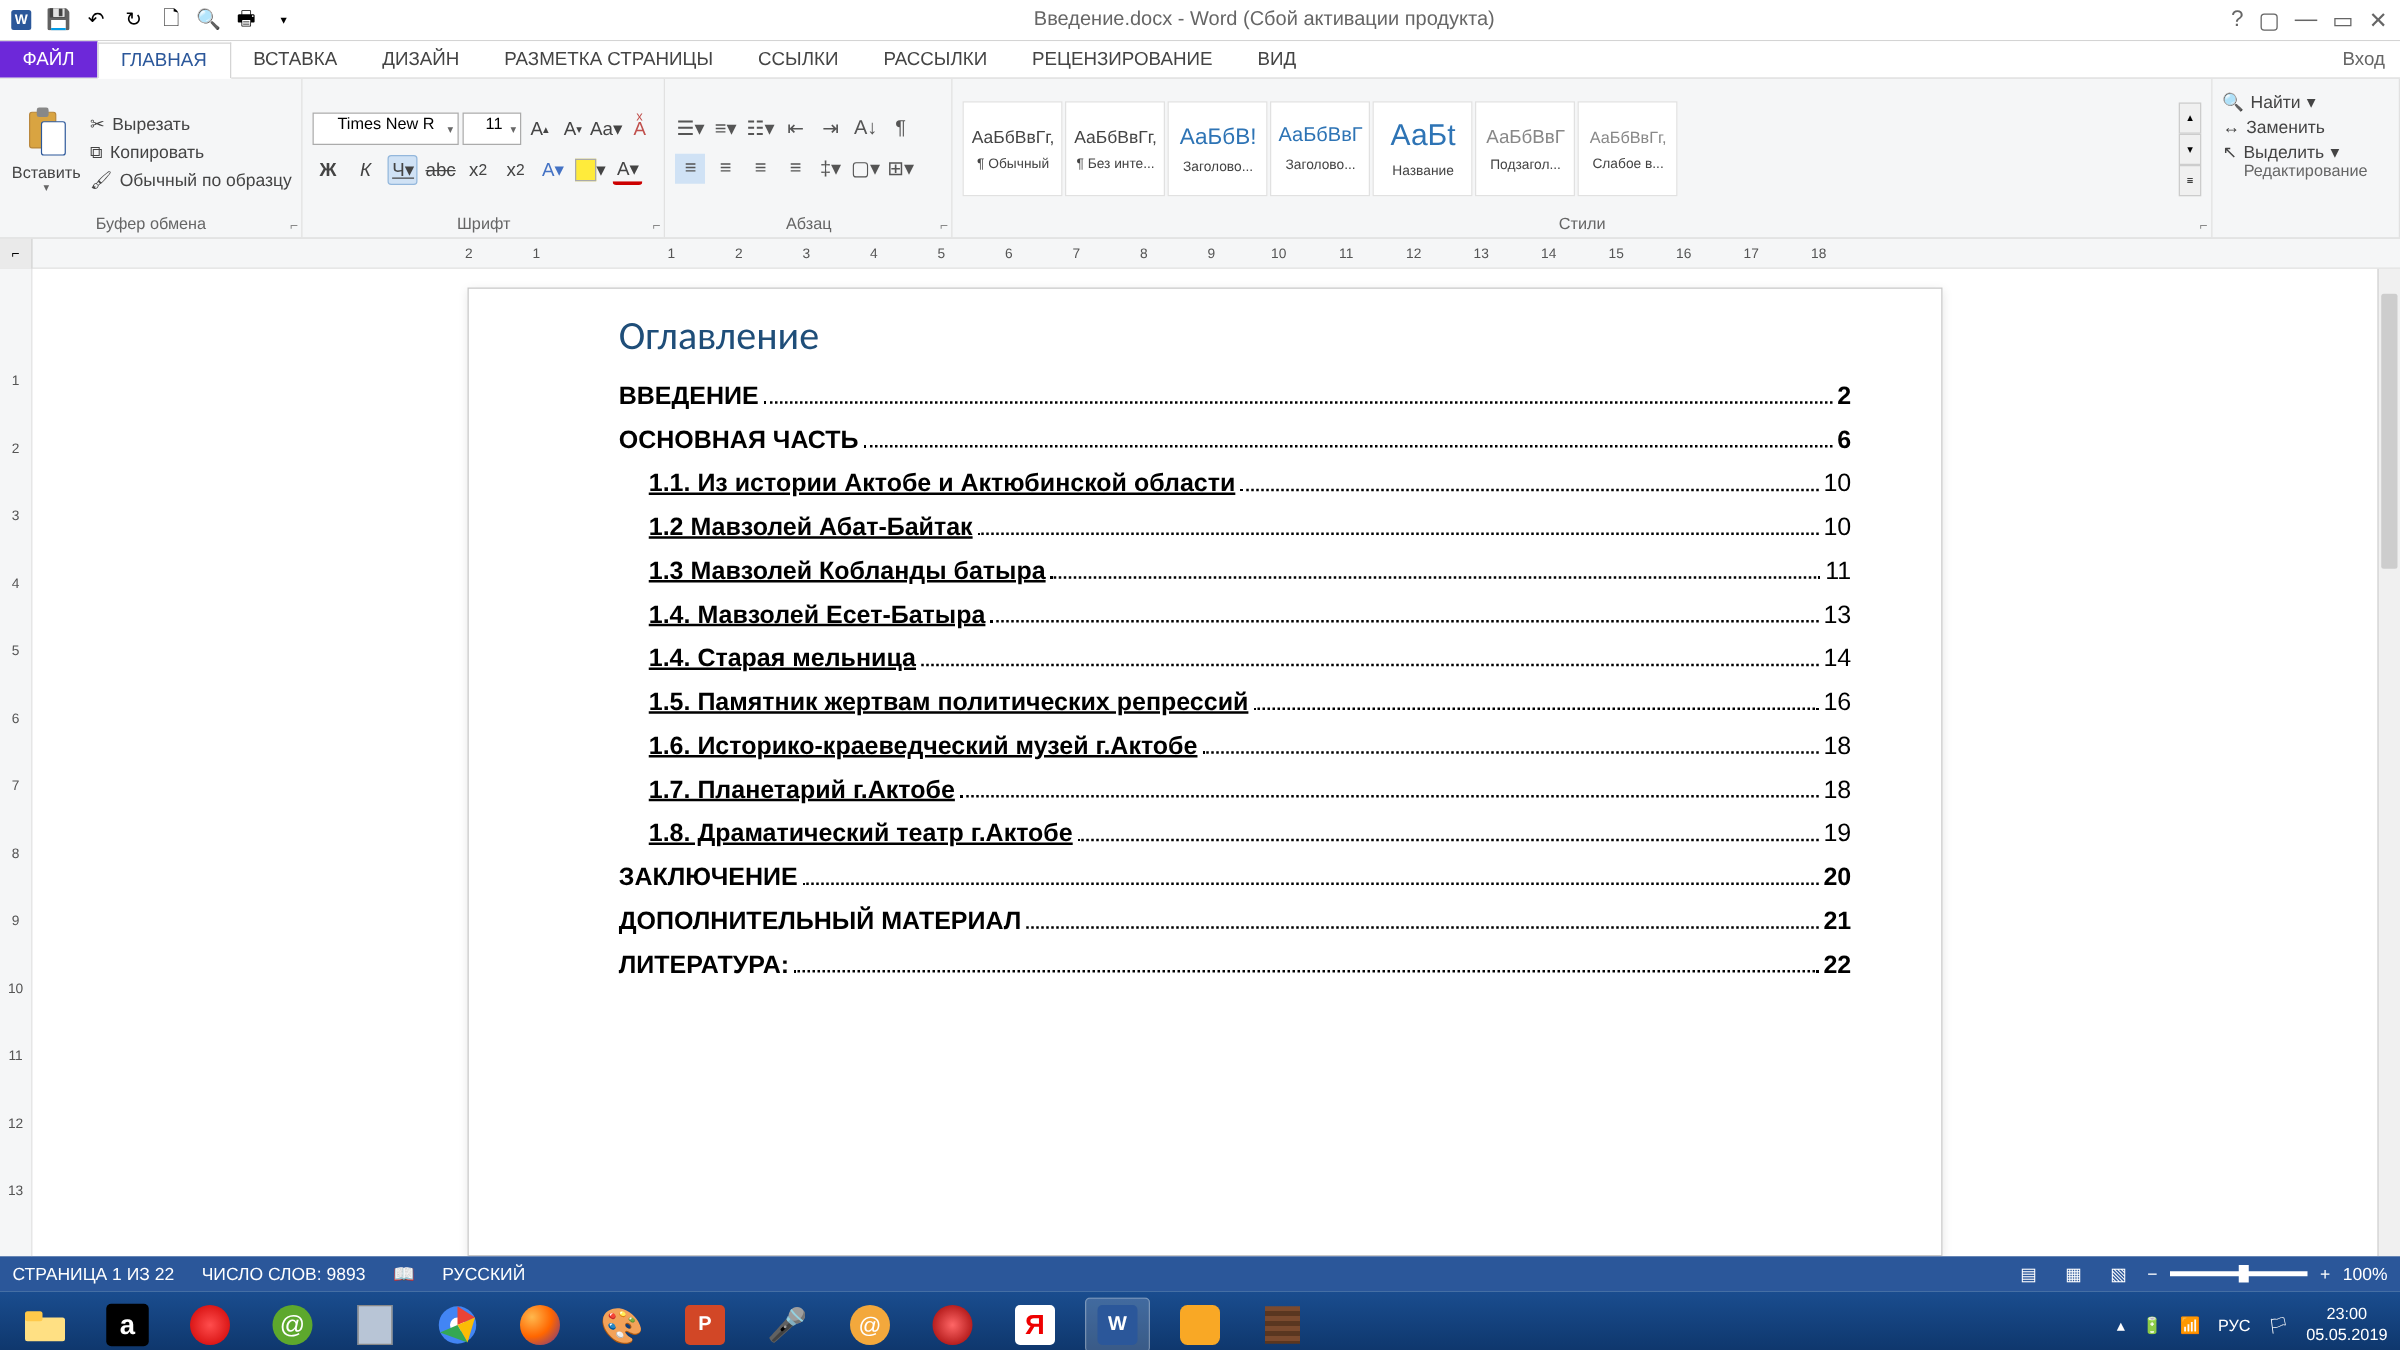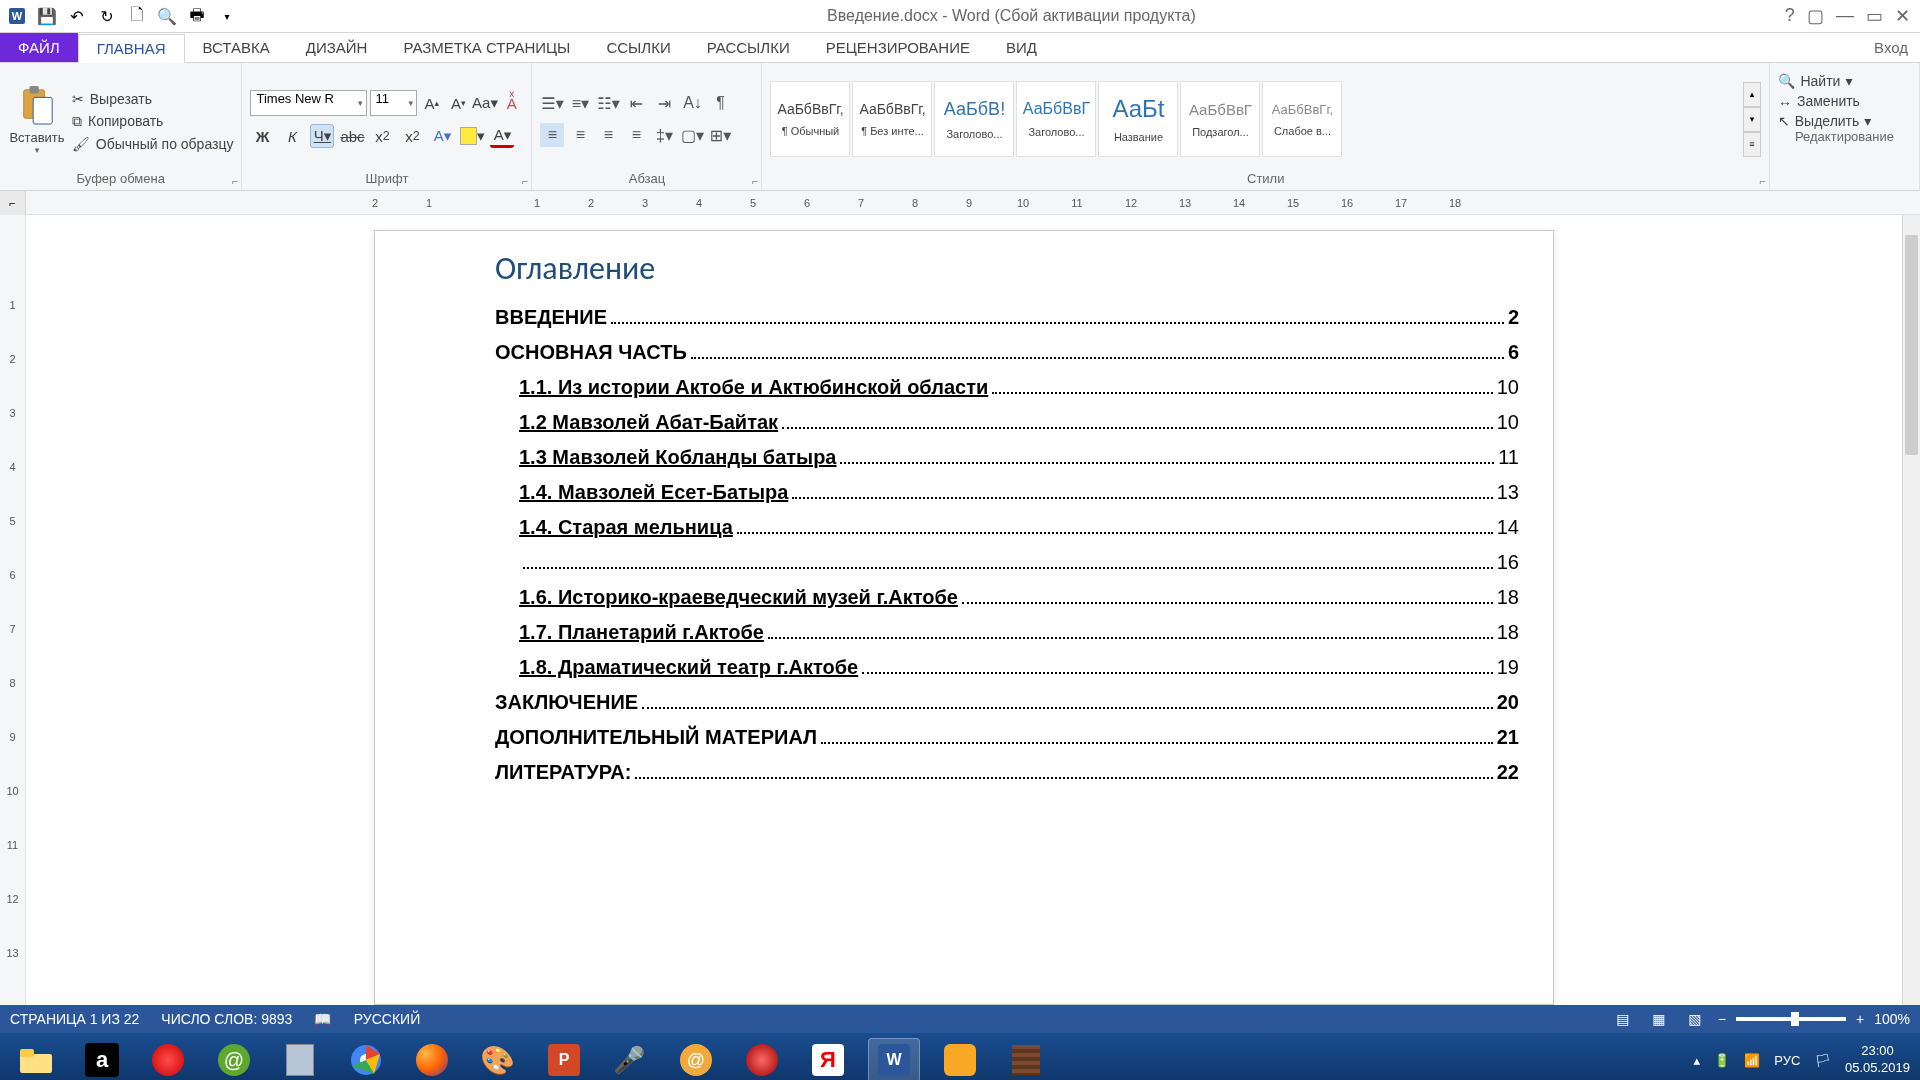--- a/index.html
+++ b/index.html
@@ -29,21 +29,21 @@
 .ribbon-dialog-launcher { position: absolute; right: 3px; bottom: 3px; font-size: 11px; color: #888; cursor: pointer; }
 
 
 .paste-btn { display: flex; flex-direction: column; align-items: center; justify-content: center; width: 58px; height: 95px; cursor: pointer; }
 .paste-btn svg { width: 38px; height: 42px; }
 .paste-label { font-size: 13px; color: #444; margin-top: 4px; }
 .clip-right { display: flex; flex-direction: column; gap: 6px; padding-top: 4px; }
 .clip-item { display: flex; align-items: center; gap: 6px; font-size: 14px; color: #444; cursor: pointer; }
 
 
-.font-top { display: flex; gap: 3px; align-items: center; }
+.font-top { display: flex; gap: 3px; align-items: center; text-align: right; }
 .font-name { width: 118px; height: 26px; border: 1px solid #ababab; background: #fff; font-size: 13px; padding: 0 18px 0 5px; position: relative; }
 .font-size { width: 48px; height: 26px; border: 1px solid #ababab; background: #fff; font-size: 13px; padding: 0 14px 0 5px; position: relative; }
 .combo-arrow { position: absolute; right: 3px; top: 50%; transform: translateY(-50%); font-size: 9px; color: #666; }
 .fbtn { width: 24px; height: 24px; display: flex; align-items: center; justify-content: center; cursor: pointer; border-radius: 3px; font-size: 15px; color: #444; }
 .font-bottom { display: flex; gap: 6px; align-items: center; margin-top: 8px; }
 .bold { font-weight: bold; }
 .italic { font-style: italic; }
 .underline { text-decoration: underline; }
 .highlight { background: #ffeb3b; border: 1px solid #aaa; width: 20px; height: 18px; }
 .font-color-bar { border-bottom: 3px solid #c00; }
@@ -68,21 +68,21 @@
 .ruler-h { height: 24px; background: #f5f6f7; border-bottom: 1px solid #e1e1e1; display: flex; align-items: center; position: relative; padding-left: 38px; }
 .ruler-corner { position: absolute; left: 0; top: 0; width: 26px; height: 24px; background: #eaeaea; border-right: 1px solid #d4d4d4; display: flex; align-items:center; justify-content:center; font-size: 11px; }
 .ruler-track { display: flex; position: relative; left: 310px; }
 .ruler-tick { font-size: 11px; color: #555; width: 54px; text-align: center; }
 
 
 .doc-area { display: flex; height: 790px; background: #dcdcdc; overflow: hidden; }
 .ruler-v { width: 26px; background: #f5f6f7; border-right: 1px solid #e1e1e1; display: flex; flex-direction: column; align-items: center; padding-top: 30px; }
 .vtick { font-size: 11px; color: #555; height: 54px; }
 .doc-scroll { flex: 1; display: flex; justify-content: center; background: #fff; overflow-y: auto; position: relative; }
-.page { width: 1180px; background: #fff; border: 1px solid #c8c8c8; box-shadow: 0 2px 8px rgba(0,0,0,0.1); margin-top: 15px; padding: 18px 34px 40px 120px; min-height: 700px; }
+.page { width: 1180px; background: #fff; border: 1px solid #c8c8c8; box-shadow: 0 2px 8px rgba(0,0,0,0.1); margin-top: 15px; padding: 18px 72px 40px 120px; min-height: 700px; }
 .toc-title { font-family: Calibri, sans-serif; font-size: 32px; color: #1f4e79; margin-bottom: 18px; }
 .toc-entry { font-family: 'Times New Roman', serif; font-size: 20px; display: flex; align-items: baseline; margin-bottom: 12px; }
 .toc-entry.bold .toc-text { font-weight: bold; }
 .toc-entry.l2 { padding-left: 24px; }
 .toc-entry.l2 .toc-text { font-weight: bold; text-decoration: underline; }
 .toc-text { white-space: nowrap; }
 .toc-dots { flex: 1; border-bottom: 2px dotted #000; margin: 0 4px 4px 4px; }
 .toc-page { white-space: nowrap; }
 .vscroll { width: 18px; background: #f0f0f0; border-left: 1px solid #d4d4d4; position: relative; }
 .vscroll-thumb { position: absolute; top: 20px; left: 2px; right: 2px; height: 220px; background: #cdcdcd; border-radius: 2px; }
@@ -357,20 +357,21 @@
             <span class="toc-text">1.4. Мавзолей Есет-Батыра</span>
             <span class="toc-dots"></span>
             <span class="toc-page">13</span>
           </div>
           <div class="toc-entry l2">
             <span class="toc-text">1.4. Старая мельница</span>
             <span class="toc-dots"></span>
             <span class="toc-page">14</span>
           </div>
           <div class="toc-entry l2">
+            <span class="toc-text">1.5. Памятник жертвам политических репрессий</span>
             <span class="toc-dots"></span>
             <span class="toc-page">16</span>
           </div>
           <div class="toc-entry l2">
             <span class="toc-text">1.6. Историко-краеведческий музей г.Актобе</span>
             <span class="toc-dots"></span>
             <span class="toc-page">18</span>
           </div>
           <div class="toc-entry l2">
             <span class="toc-text">1.7. Планетарий г.Актобе</span>

